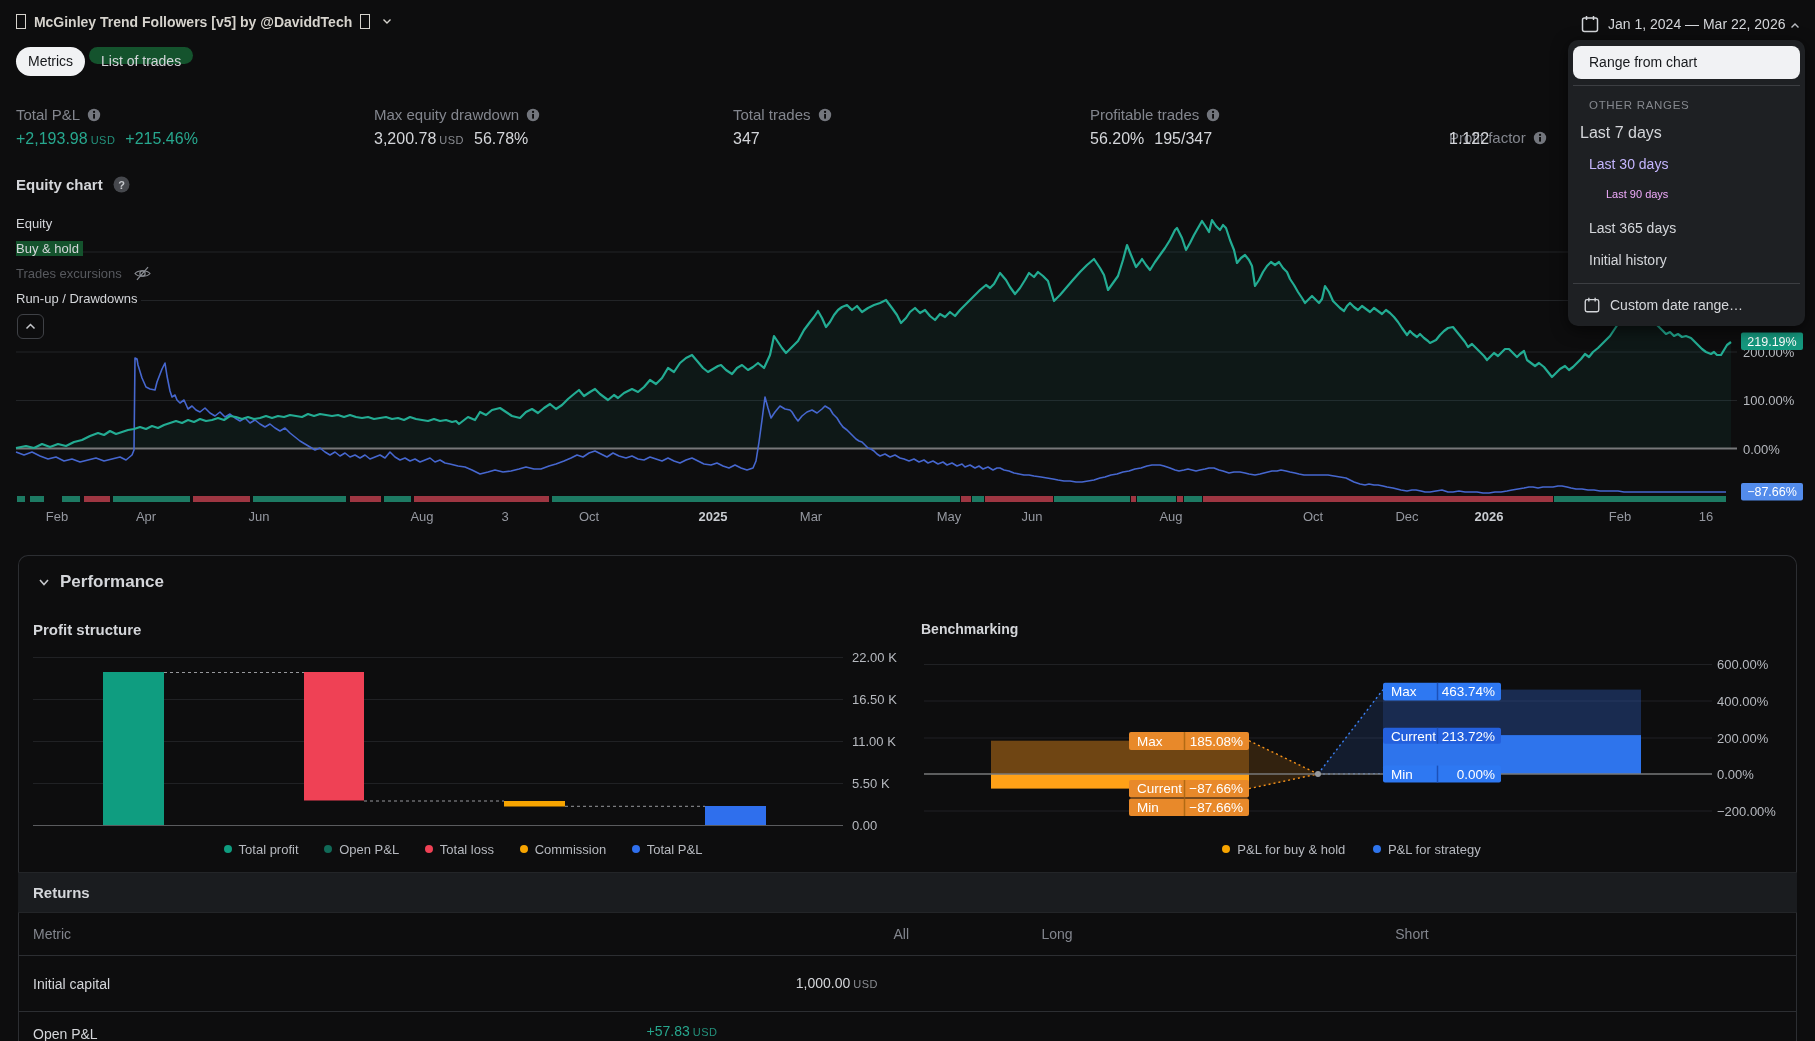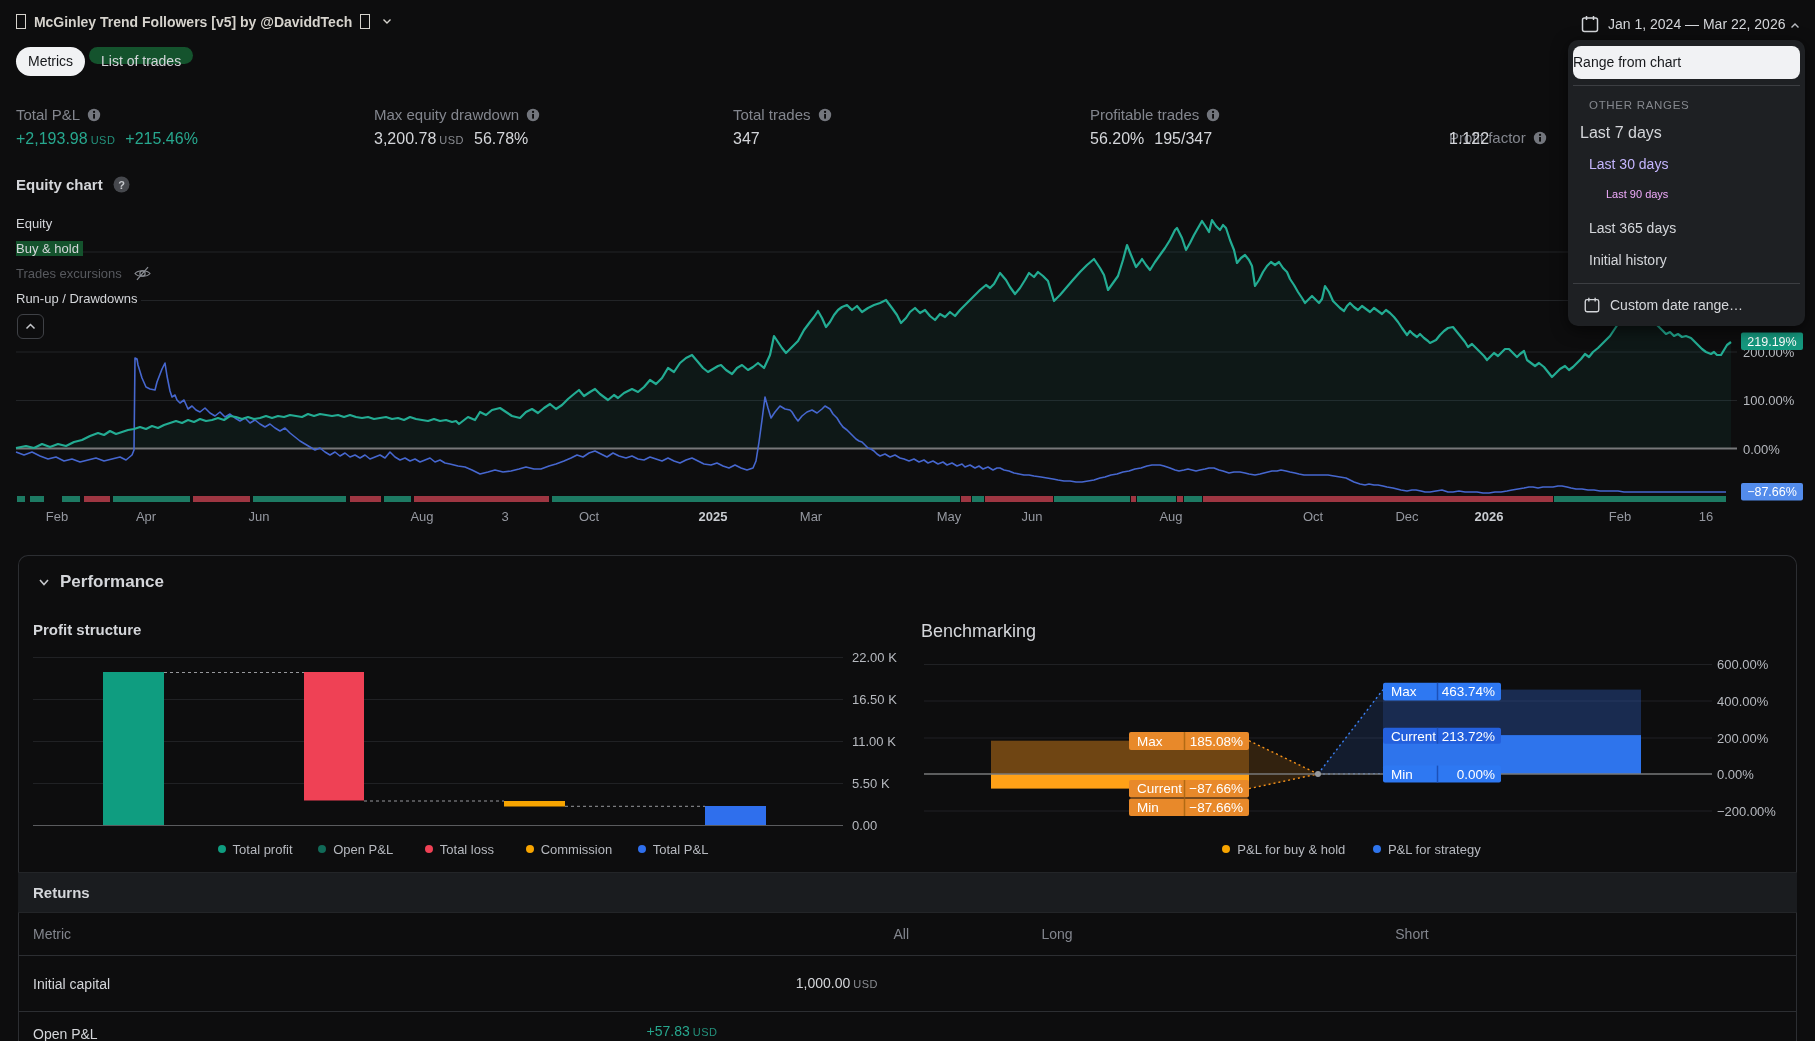--- a/index.html
+++ b/index.html
@@ -147,21 +147,21 @@
 <text x="1620" y="521" text-anchor="middle" fill="#9598a0" font-size="13">Feb</text>
 <text x="1706" y="521" text-anchor="middle" fill="#9598a0" font-size="13">16</text>
 </svg>
 
 <div class="abs" style="left:18px;top:555px;width:1779px;height:486px;border:1px solid #2c2e32;border-radius:10px 10px 0 0;border-bottom:none;"></div>
 <svg class="abs" style="left:36px;top:574px;" width="16" height="16" viewBox="0 0 16 16">
       <polyline points="4,6 8,10.5 12,6" fill="none" stroke="#c6c8cc" stroke-width="1.6"></polyline>
     </svg>
 <div class="abs" style="left:60px;top:572px;font-size:17px;font-weight:bold;">Performance</div>
 <div class="abs" style="left:33px;top:621px;font-size:15px;font-weight:bold;">Profit structure</div>
-<div class="abs" style="left:921px;top:621px;font-size:18px;font-weight:normal;">Benchmarking</div>
+<div class="abs" style="left:921px;top:621px;font-size:14px;font-weight:bold;">Benchmarking</div>
 
 <svg class="abs" style="left:0;top:0;" width="1815" height="1041" viewBox="0 0 1815 1041">
 
 <line x1="33" y1="657.5" x2="843" y2="657.5" stroke="#202124" stroke-width="1"></line>
 <line x1="33" y1="699.5" x2="843" y2="699.5" stroke="#202124" stroke-width="1"></line>
 <line x1="33" y1="741.5" x2="843" y2="741.5" stroke="#202124" stroke-width="1"></line>
 <line x1="33" y1="783.5" x2="843" y2="783.5" stroke="#202124" stroke-width="1"></line>
 <line x1="33" y1="825.5" x2="843" y2="825.5" stroke="#5a5b5e" stroke-width="1.2"></line>
 <rect x="103" y="672" width="61" height="153" fill="#0f9d80"></rect>
 <rect x="304" y="672" width="60" height="128.5" fill="#ef4155"></rect>
@@ -223,21 +223,21 @@
 <text x="1717" y="669" fill="#b6b9bf" font-size="13">600.00%</text>
 <text x="1717" y="705.5" fill="#b6b9bf" font-size="13">400.00%</text>
 <text x="1717" y="742.5" fill="#b6b9bf" font-size="13">200.00%</text>
 <text x="1717" y="778.5" fill="#b6b9bf" font-size="13">0.00%</text>
 <text x="1717" y="815.5" fill="#b6b9bf" font-size="13">−200.00%</text>
 </svg>
 
 <div class="abs" style="left:58px;top:842px;width:810px;text-align:center;font-size:13px;color:#b6b9bf;">
 <span style="margin:0 11px;"><span style="display:inline-block;width:8px;height:8px;border-radius:50%;background:#0f9d80;margin-right:7px;vertical-align:1px;"></span>Total profit</span>
 <span style="margin:0 11px;"><span style="display:inline-block;width:8px;height:8px;border-radius:50%;background:#116a58;margin-right:7px;vertical-align:1px;"></span>Open P&amp;L</span>
-<span style="margin:0 17px;"><span style="display:inline-block;width:8px;height:8px;border-radius:50%;background:#ef4155;margin-right:7px;vertical-align:1px;"></span>Total loss</span>
+<span style="margin:0 11px;"><span style="display:inline-block;width:8px;height:8px;border-radius:50%;background:#ef4155;margin-right:7px;vertical-align:1px;"></span>Total loss</span>
 <span style="margin:0 11px;"><span style="display:inline-block;width:8px;height:8px;border-radius:50%;background:#f7a400;margin-right:7px;vertical-align:1px;"></span>Commission</span>
 <span style="margin:0 11px;"><span style="display:inline-block;width:8px;height:8px;border-radius:50%;background:#2f6fed;margin-right:7px;vertical-align:1px;"></span>Total P&amp;L</span>
 </div>
 <div class="abs" style="left:924px;top:842px;width:855px;text-align:center;font-size:13px;color:#b6b9bf;">
 <span style="margin:0 12px;"><span style="display:inline-block;width:8px;height:8px;border-radius:50%;background:#f7a400;margin-right:7px;vertical-align:1px;"></span>P&amp;L for buy &amp; hold</span>
 <span style="margin:0 12px;"><span style="display:inline-block;width:8px;height:8px;border-radius:50%;background:#2e74ec;margin-right:7px;vertical-align:1px;"></span>P&amp;L for strategy</span>
 </div>
 
 <div class="abs" style="left:18px;top:872px;width:1779px;height:41px;background:#1a1c1f;border-top:1px solid #232528;border-bottom:1px solid #232528;"></div>
 <div class="abs" style="left:33px;top:884px;font-size:15px;font-weight:bold;">Returns</div>
@@ -246,21 +246,21 @@
 <div class="abs" style="left:857px;top:926px;width:400px;text-align:center;font-size:14px;color:#83868e;">Long</div>
 <div class="abs" style="left:1212px;top:926px;width:400px;text-align:center;font-size:14px;color:#83868e;">Short</div>
 <div class="abs" style="left:18px;top:955px;width:1779px;border-top:1px solid #2c2e32;"></div>
 <div class="abs" style="left:33px;top:976px;font-size:14px;">Initial capital</div>
 <div class="abs" style="left:478px;top:975px;width:400px;text-align:right;font-size:14px;">1,000.00<span class="usd" style="color:#9fa2a8;">USD</span></div>
 <div class="abs" style="left:18px;top:1011px;width:1779px;border-top:1px solid #2c2e32;"></div>
 <div class="abs" style="left:33px;top:1026px;font-size:14px;">Open P&amp;L</div>
 <div class="abs" style="left:482px;top:1023px;width:400px;text-align:center;font-size:14px;" class2="teal"><span class="teal">+57.83<span class="usd">USD</span></span></div>
 
 <div class="abs" style="left:1568px;top:40px;width:237px;height:286px;background:#1e2023;border-radius:10px;box-shadow:0 4px 16px rgba(0,0,0,0.6);z-index:20;">
-<div class="abs" style="left:5px;top:6px;width:227px;height:33px;background:#f1f2f4;border-radius:8px;color:#17191c;font-size:14px;line-height:33px;">Range from chart</div>
+<div class="abs" style="left:5px;top:6px;width:227px;height:33px;background:#f1f2f4;border-radius:8px;color:#17191c;font-size:14px;line-height:33px;padding-left:16px;">Range from chart</div>
 <div class="abs" style="left:5px;top:44.5px;width:227px;border-top:1px solid #3c3e42;"></div>
 <div class="abs" style="left:21px;top:59px;font-size:11.5px;color:#85888e;letter-spacing:0.7px;">OTHER RANGES</div>
 <div class="abs" style="left:12px;top:84px;font-size:16px;color:#d4d6da;">Last 7 days</div>
 <div class="abs" style="left:21px;top:116px;font-size:14px;color:#c4b5fd;">Last 30 days</div>
 <div class="abs" style="left:38px;top:148px;font-size:11px;color:#f0abfc;">Last 90 days</div>
 <div class="abs" style="left:21px;top:180px;font-size:14px;color:#d4d6da;">Last 365 days</div>
 <div class="abs" style="left:21px;top:212px;font-size:14px;color:#d4d6da;">Initial history</div>
 <div class="abs" style="left:5px;top:243px;width:227px;border-top:1px solid #3c3e42;"></div>
 <svg class="abs" style="left:15px;top:256px;" width="18" height="18" viewBox="0 0 20 20">
         <rect x="2.5" y="4" width="15" height="13.5" rx="2" fill="none" stroke="#d4d6da" stroke-width="1.5"></rect>

